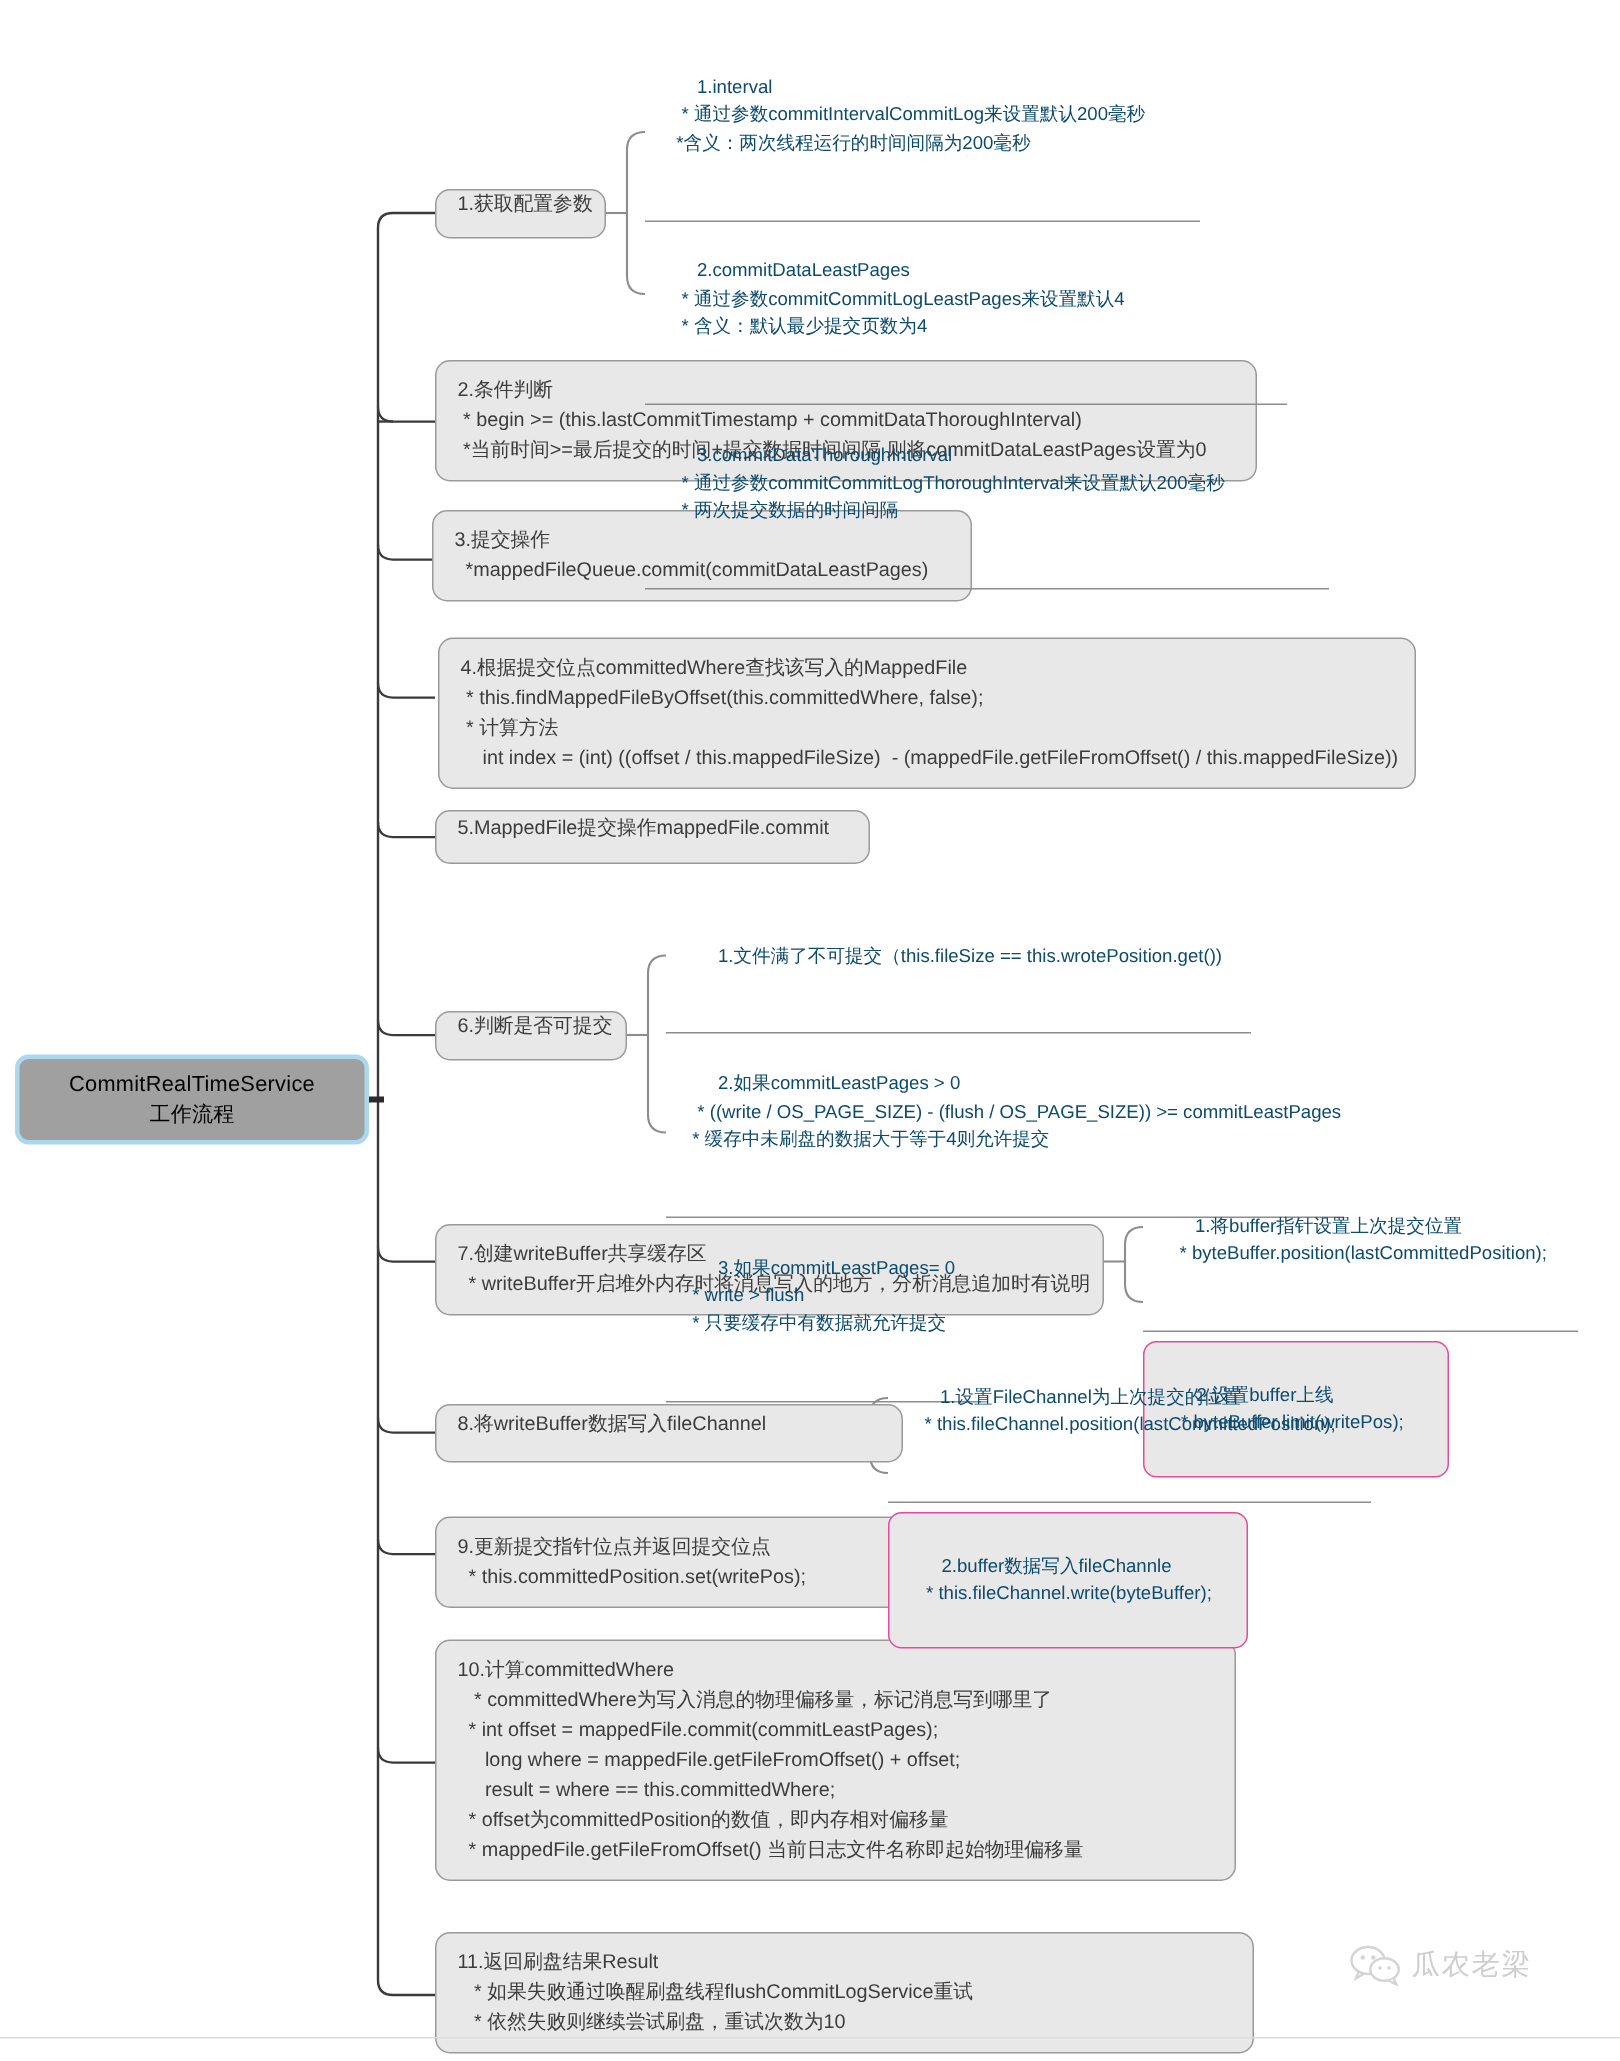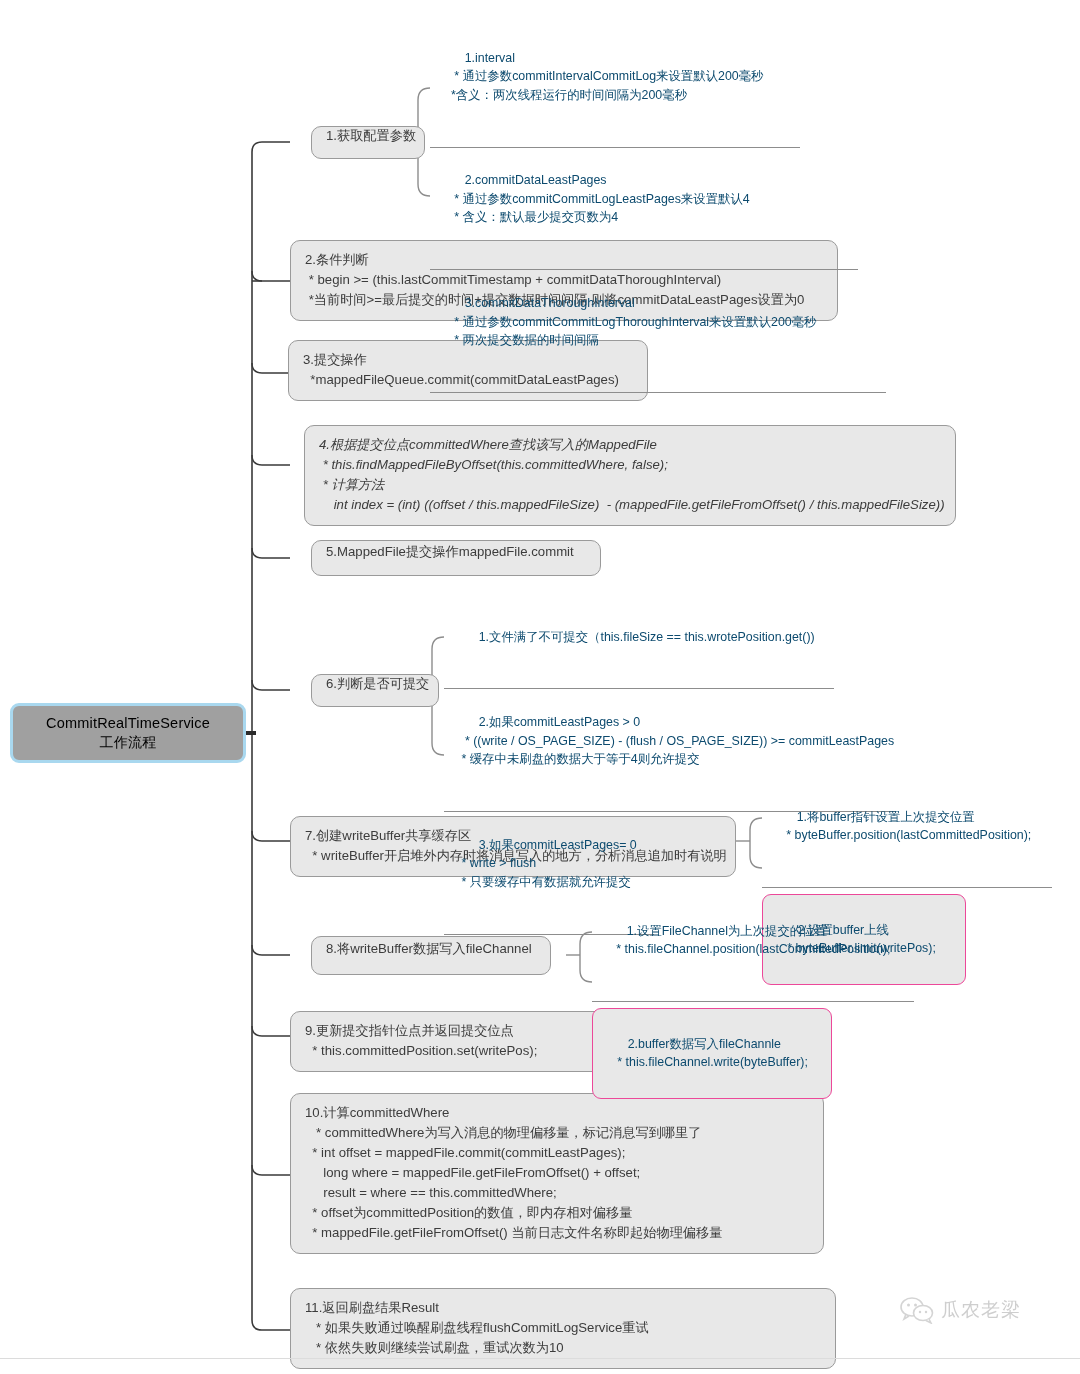--- a/index.html
+++ b/index.html
@@ -63,21 +63,21 @@
     box-sizing: border-box;
     padding: 9px 14px 10px 14px;
     font-size: 13.2px;
     line-height: 1.52;
     color: #3c3c3c;
     white-space: pre;
   }
   .node.single {
     display: flex;
     align-items: center;
-    padding-top: 0; padding-bottom: 12px; margin-left: 21px;
+    padding-top: 0; padding-bottom: 12px;
   }
 
   
   .subgroup {
     position: absolute;
   }
   .subrow {
     position: relative;
     font-size: 12.4px;
     line-height: 1.5;
@@ -182,33 +182,33 @@
 
   <div class="node single" style="left:290px; top:126px; width:114px; height:33px;">1.获取配置参数</div>
 
   <div class="node" style="left:290px; top:240px; width:548px;">2.条件判断
  * begin &gt;= (this.lastCommitTimestamp + commitDataThoroughInterval)
  *当前时间&gt;=最后提交的时间+提交数据时间间隔 则将commitDataLeastPages设置为0</div>
 
   <div class="node" style="left:288px; top:340px; width:360px;">3.提交操作
   *mappedFileQueue.commit(commitDataLeastPages)</div>
 
-  <div class="node" style="left:304px; top:425px; width:652px;font-style:italic;">4.根据提交位点committedWhere查找该写入的MappedFile
+  <div class="node" style="left:292px; top:425px; width:652px;">4.根据提交位点committedWhere查找该写入的MappedFile
  * this.findMappedFileByOffset(this.committedWhere, false);
  * 计算方法
     int index = (int) ((offset / this.mappedFileSize)  - (mappedFile.getFileFromOffset() / this.mappedFileSize))</div>
 
   <div class="node single" style="left:290px; top:540px; width:290px; height:36px;">5.MappedFile提交操作mappedFile.commit</div>
 
   <div class="node single" style="left:290px; top:674px; width:128px; height:33px;">6.判断是否可提交</div>
 
   <div class="node" style="left:290px; top:816px; width:446px;">7.创建writeBuffer共享缓存区
   * writeBuffer开启堆外内存时将消息写入的地方，分析消息追加时有说明</div>
 
-  <div class="node single" style="left:290px; top:936px; width:240px; height:39px;text-align:right;">8.将writeBuffer数据写入fileChannel</div>
+  <div class="node single" style="left:290px; top:936px; width:312px; height:39px;text-align:right;">8.将writeBuffer数据写入fileChannel</div>
 
   <div class="node" style="left:290px; top:1011px; width:352px;">9.更新提交指针位点并返回提交位点
   * this.committedPosition.set(writePos);</div>
 
   <div class="node" style="left:290px; top:1093px; width:534px;">10.计算committedWhere
    * committedWhere为写入消息的物理偏移量，标记消息写到哪里了
   * int offset = mappedFile.commit(commitLeastPages);
      long where = mappedFile.getFileFromOffset() + offset;
      result = where == this.committedWhere;
   * offset为committedPosition的数值，即内存相对偏移量

